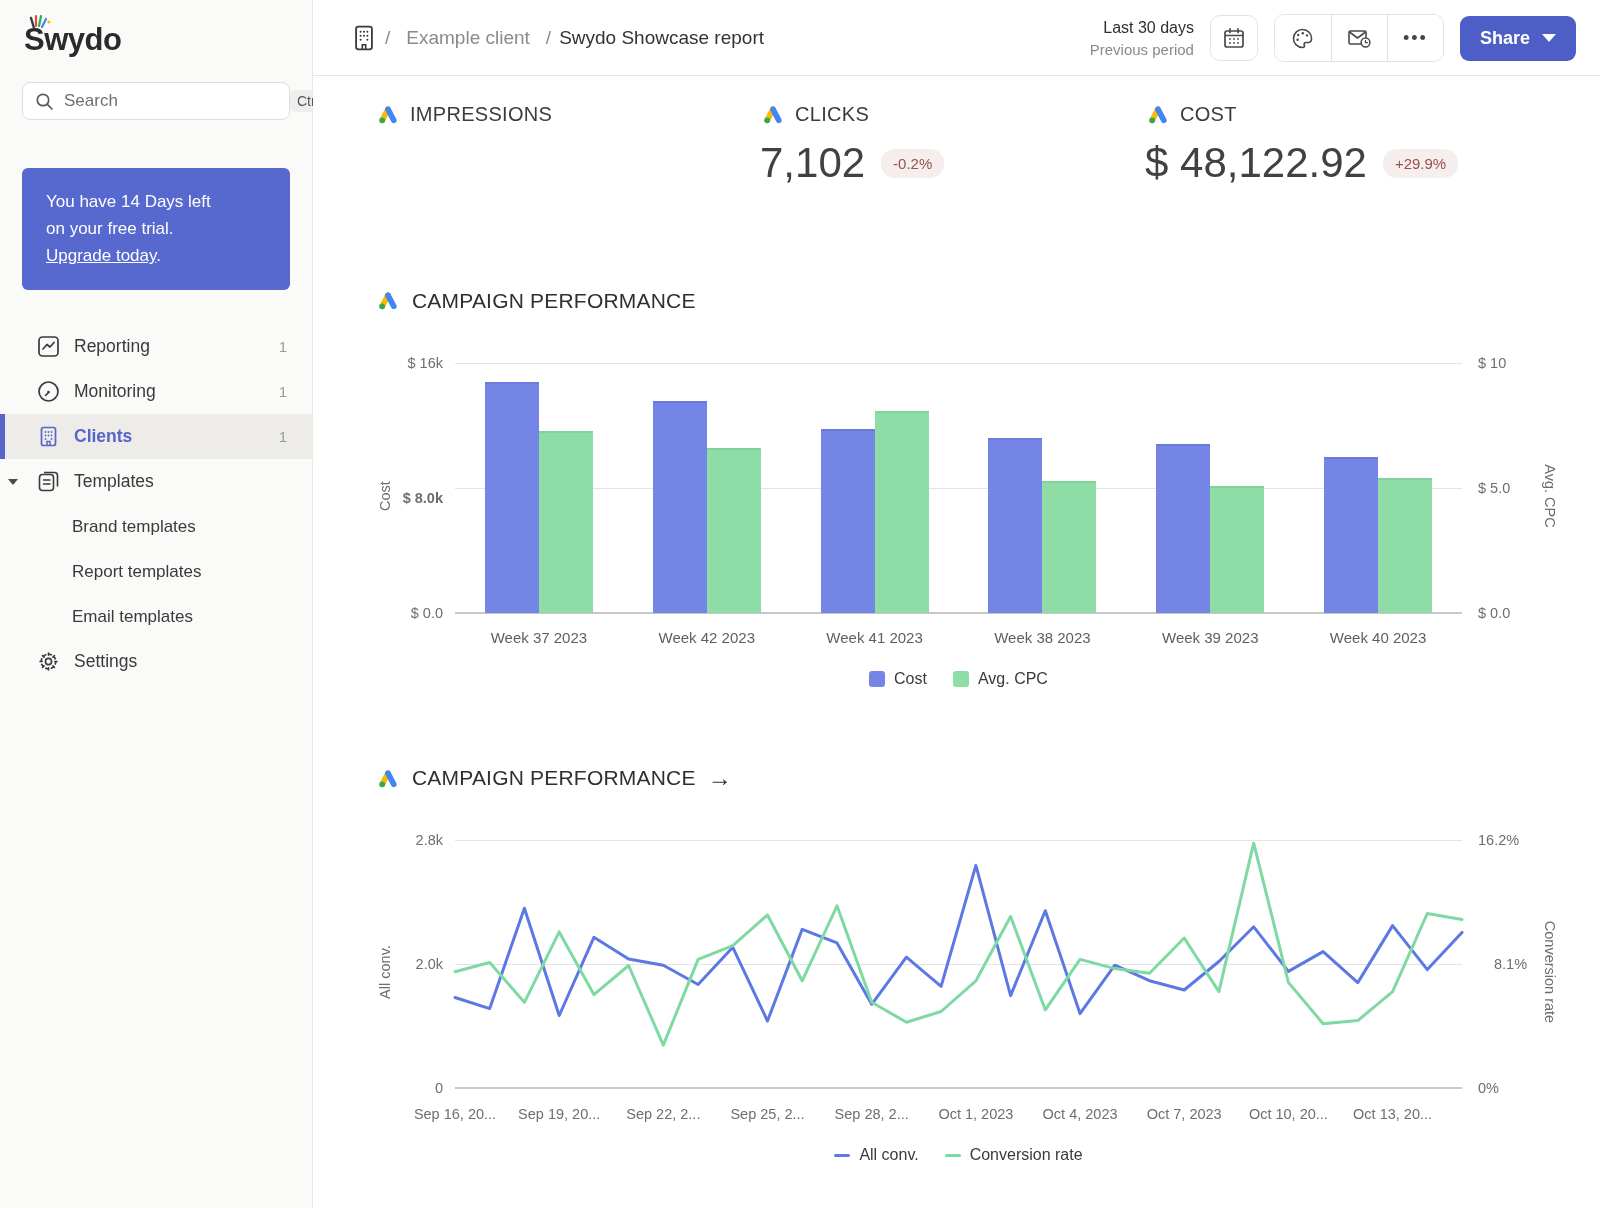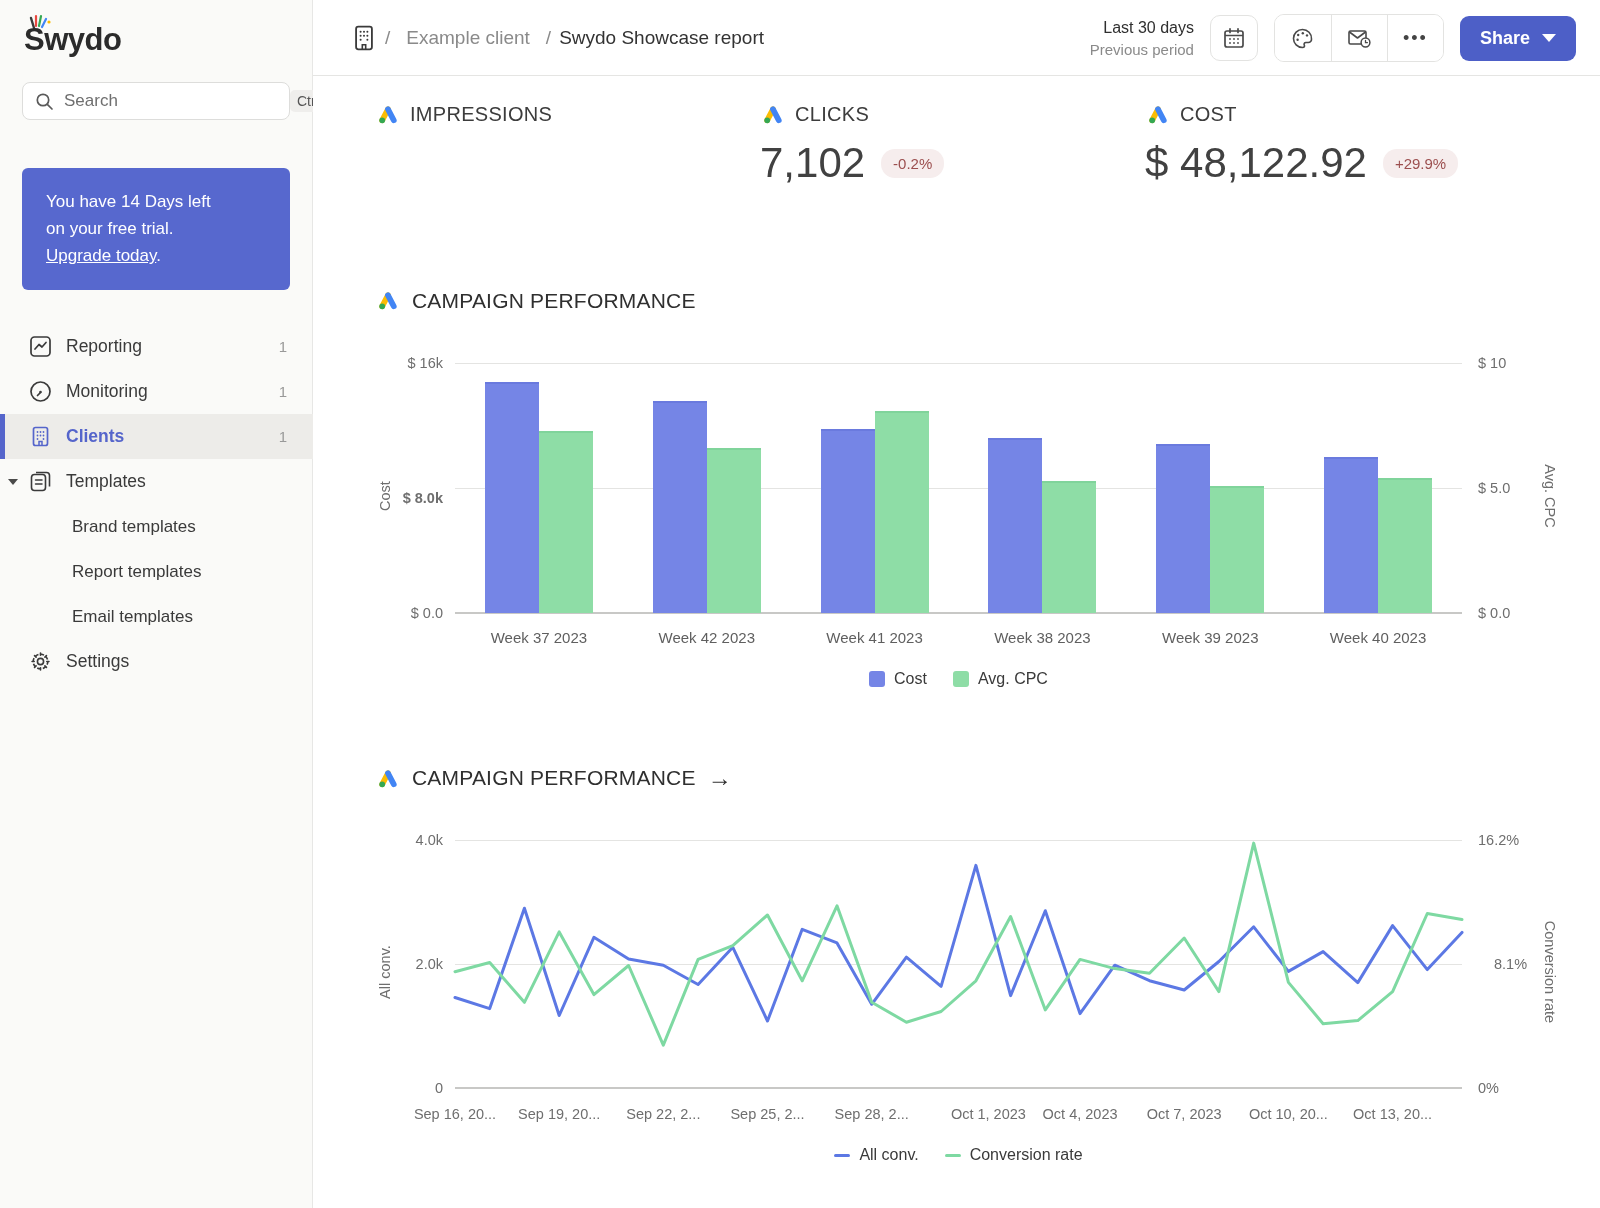--- a/index.html
+++ b/index.html
@@ -11,21 +11,21 @@
   .logo-text { font-size:31px; font-weight:800; color:#2b2b2b; letter-spacing:-0.5px; position:relative; top:8px; }
   .logo-spark { position:absolute; left:2px; top:-2px; }
   .searchbox { position:absolute; left:22px; top:82px; width:268px; height:38px; background:#fff; border:1px solid #dddddb; border-radius:8px; display:flex; align-items:center; padding:0 8px 0 12px; }
   .searchbox .mag { margin-right:10px; display:flex; }
   .search-input { border:none; outline:none; flex:1; font-size:17px; color:#3a3a3a; background:transparent; font-family:inherit; }
   .search-input::placeholder { color:#6f6f6f; }
   .kbd { background:#efeeec; border-radius:5px; padding:3px 7px; font-size:14px; color:#555; margin-left:5px; }
   .trial { position:absolute; left:22px; top:168px; width:268px; height:122px; background:#5768ce; border-radius:6px; color:#fff; padding:20px 24px; font-size:17px; line-height:1.6; }
   .trial a { color:#fff; text-decoration:underline; cursor:pointer; }
   .nav { position:absolute; left:0; top:324px; width:313px; }
-  .nav-item { position:relative; height:45px; display:flex; align-items:center; padding-left:28px; cursor:pointer; }
+  .nav-item { position:relative; height:45px; display:flex; align-items:center; padding-left:36px; cursor:pointer; }
   .nav-item .nicon { width:24px; height:24px; display:flex; align-items:center; justify-content:center; margin-right:14px; }
   .nav-item .nlabel { font-size:17.5px; color:#3a3a3a; }
   .nav-item .ncount { position:absolute; right:26px; font-size:15px; color:#999; }
   .nav-item.selected { background:#edecE9; }
   .nav-item.selected::before { content:""; position:absolute; left:0; top:0; width:5px; height:100%; background:#5565cb; }
   .nav-item.selected .nlabel { color:#5565cb; font-weight:700; }
   .nav-item .caret { position:absolute; left:8px; width:0; height:0; border-left:5px solid transparent; border-right:5px solid transparent; border-top:6px solid #4a4a4a; }
   .nav-sub { height:45px; display:flex; align-items:center; padding-left:72px; font-size:17px; color:#3a3a3a; cursor:pointer; }
 
   
@@ -350,33 +350,33 @@
   </div>
   <div class="plot" id="line-plot" style="top:840px; height:248px">
     <span class="axis-label left">All conv.</span>
     <span class="axis-label right">Conversion rate</span>
   <div class="gridline" style="top: 0px;"></div>
       <div class="tickL" style="top: 248px;">0</div>
       <div class="tickR" style="top: 248px;">0%</div>
       <div class="gridline" style="top: 124px;"></div>
       <div class="tickL" style="top: 124px;">2.0k</div>
       <div class="tickR" style="top: 124px; margin-left: 16px;">8.1%</div>
-      <div class="tickL" style="top: 0px;">4.0k</div>
+      <div class="tickL" style="top: 0px;">2.8k</div>
       <div class="tickR" style="top: 0px;">16.2%</div>
       <div class="baseline" style=""></div>
       <svg width="1007" height="248" style="position: absolute; left: 0px; top: 0px; overflow: visible;">
         <polyline points="0.0,157.5 34.7,168.6 69.4,68.2 104.2,175.5 138.9,97.3 173.6,119.0 208.3,125.2 243.1,144.5 277.8,107.3 312.5,181.0 347.2,89.3 382.0,102.9 416.7,164.3 451.4,117.2 486.1,146.3 520.9,25.4 555.6,155.6 590.3,70.7 625.0,173.6 659.8,125.2 694.5,140.7 729.2,150.0 763.9,121.5 798.7,86.8 833.4,131.4 868.1,111.6 902.8,142.6 937.6,85.6 972.3,129.6 1007.0,92.4" fill="none" stroke="#5c78e4" stroke-width="3" stroke-linejoin="round" stroke-linecap="round"></polyline>
         <polyline points="0.0,131.7 34.7,122.5 69.4,162.3 104.2,91.9 138.9,154.6 173.6,125.5 208.3,205.1 243.1,119.4 277.8,105.6 312.5,75.0 347.2,140.8 382.0,65.8 416.7,162.3 451.4,182.2 486.1,171.5 520.9,140.8 555.6,76.5 590.3,169.9 625.0,119.4 659.8,128.6 694.5,133.2 729.2,98.0 763.9,151.6 798.7,3.1 833.4,142.4 868.1,183.7 902.8,180.6 937.6,151.6 972.3,73.5 1007.0,79.6" fill="none" stroke="#7ed9a2" stroke-width="3" stroke-linejoin="round" stroke-linecap="round"></polyline>
       </svg>
       <div class="xticklabel" style="left: -50px; top: 266px;">Sep 16, 20...</div>
       <div class="xticklabel" style="left: 54.1724px; top: 266px;">Sep 19, 20...</div>
       <div class="xticklabel" style="left: 158.345px; top: 266px;">Sep 22, 2...</div>
       <div class="xticklabel" style="left: 262.517px; top: 266px;">Sep 25, 2...</div>
       <div class="xticklabel" style="left: 366.69px; top: 266px;">Sep 28, 2...</div>
-      <div class="xticklabel" style="left: 470.862px; top: 266px; text-align: right;">Oct 1, 2023</div>
+      <div class="xticklabel" style="left: 470.862px; top: 266px;">Oct 1, 2023</div>
       <div class="xticklabel" style="left: 575.034px; top: 266px;">Oct 4, 2023</div>
       <div class="xticklabel" style="left: 679.207px; top: 266px;">Oct 7, 2023</div>
       <div class="xticklabel" style="left: 783.379px; top: 266px;">Oct 10, 20...</div>
       <div class="xticklabel" style="left: 887.552px; top: 266px;">Oct 13, 20...</div>
     </div>
   <div class="legend" style="top:1146px" id="line-legend">
       <div class="legend-item" style="">
         <div class="sw-line" style="background: rgb(92, 120, 228);"></div>
         <span>All conv.</span>
       </div>

